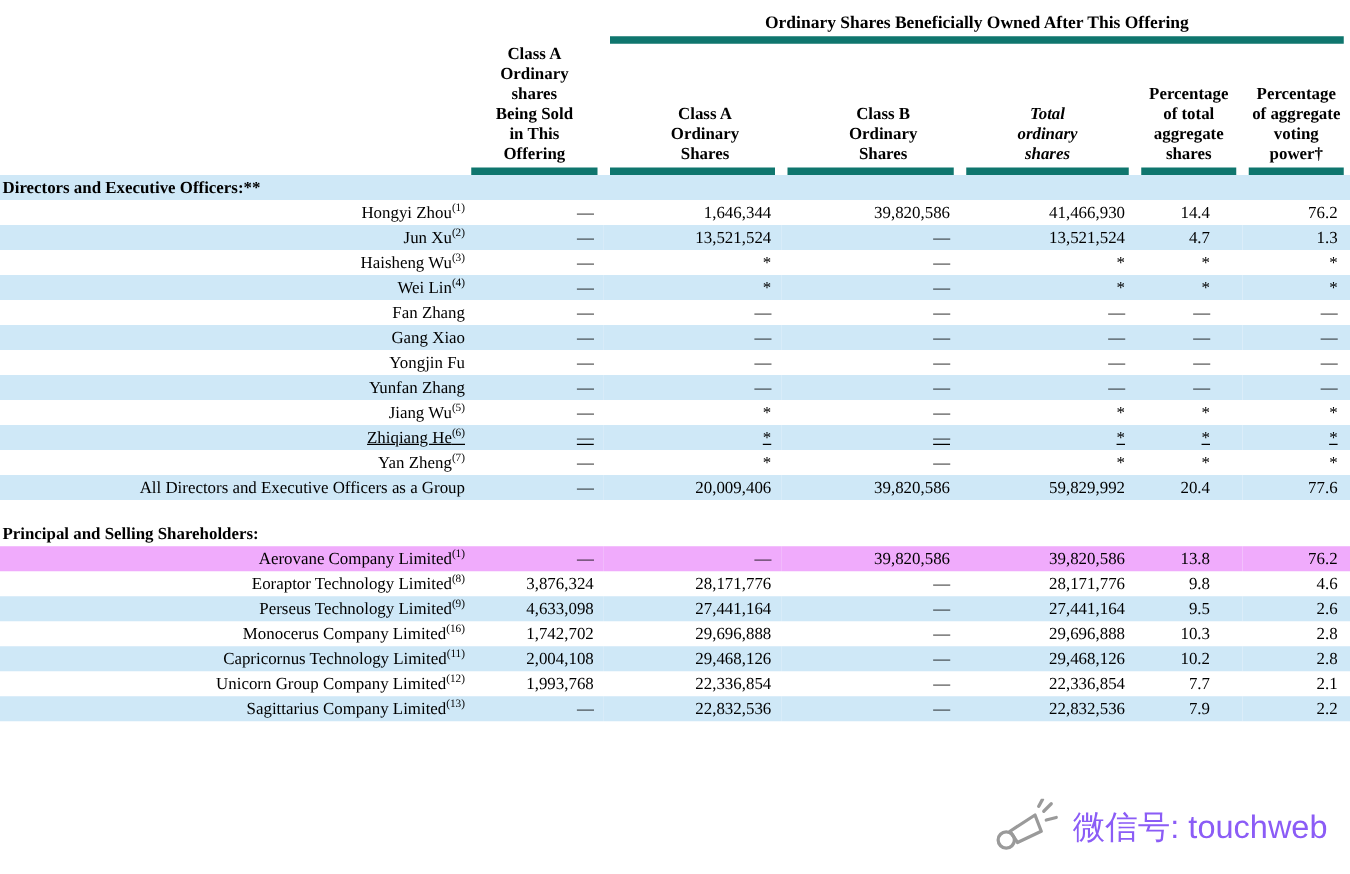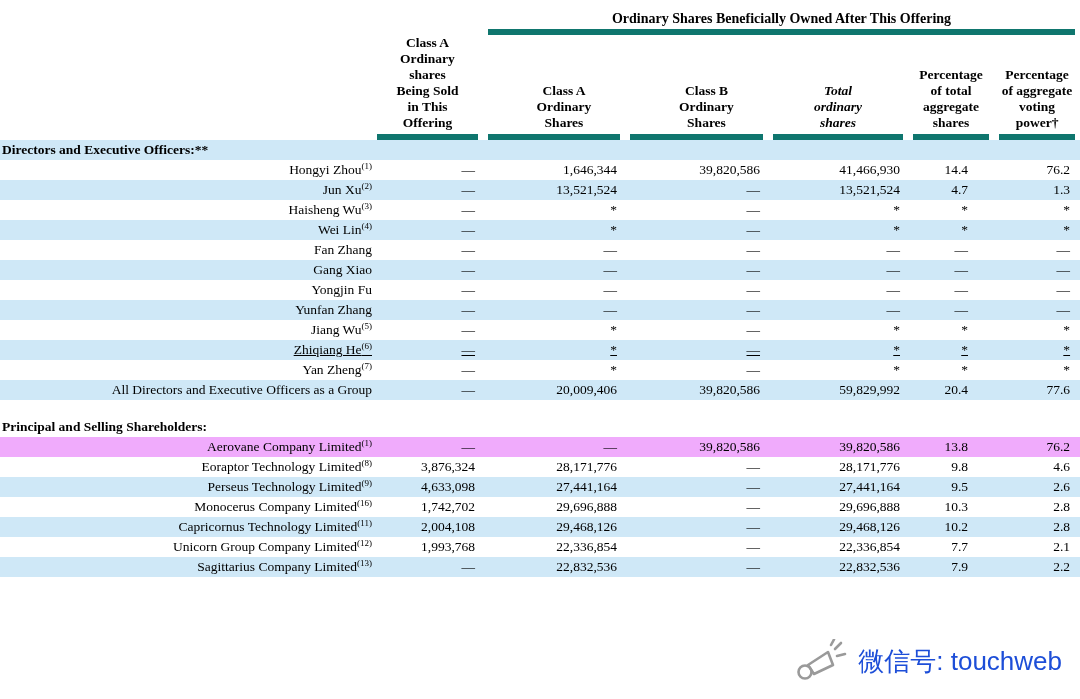--- a/index.html
+++ b/index.html
@@ -56,21 +56,21 @@
   td.val-cell.c7 { padding-right: 10px; }
   sup.fn { font-size: 9px; line-height: 0; }
   tr.spacer-row td { height: 17px; }
   .watermark {
     position: absolute;
     right: 18px;
     bottom: 16px;
     display: flex;
     align-items: center;
     gap: 10px;
-    color: #1d4ed8;
+    color: #8b5cf6;
     font-family: "Liberation Sans", sans-serif;
     font-size: 26px;
   }
 </style>
 </head>
 <body>
 
 <table class="ownership">
   <colgroup>
     <col style="width:372px">

